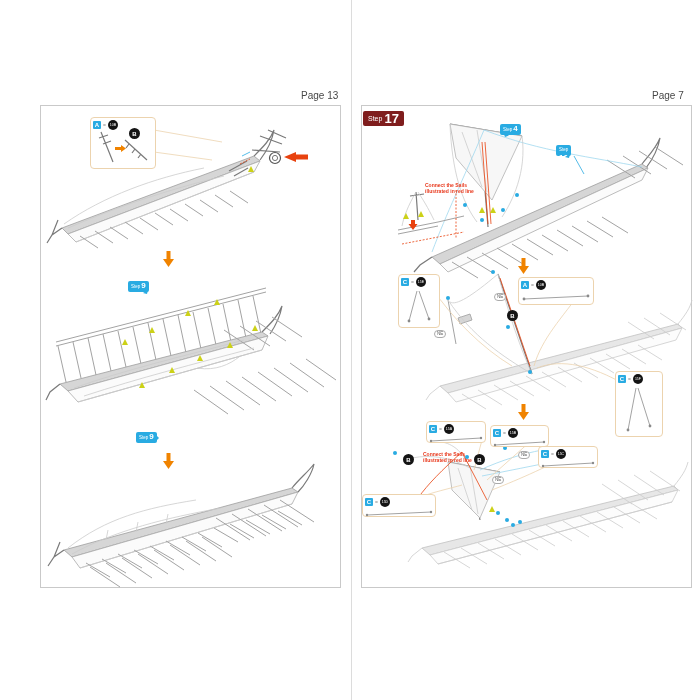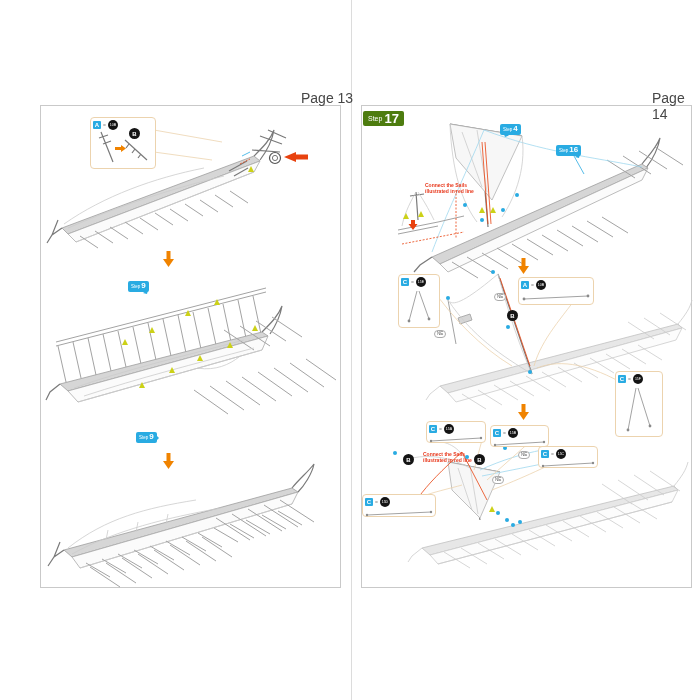--- a/index.html
+++ b/index.html
@@ -1,32 +1,32 @@
 <!DOCTYPE html>
 <html><head>
 <meta charset="utf-8">
 <style>
   html,body{margin:0;padding:0;}
   body{width:700px;height:700px;position:relative;background:#ffffff;
        font-family:"Liberation Sans", sans-serif;overflow:hidden;}
   .abs{position:absolute;}
   .page{position:absolute;background:#fff;border:1px solid #c9c9c9;}
   .divider{position:absolute;width:1px;background:#dcdcdc;}
-  .page-label{position:absolute;font-size:14px;color:#474747;}
+  .page-label{position:absolute;font-size:10px;color:#474747;}
   
   .bubble{position:absolute;background:#29abe2;color:#fff;border-radius:2px;
           display:flex;align-items:baseline;gap:1px;padding:1px 3px;height:9px;z-index:6;}
   .bubble .pre{font-size:4.5px;line-height:7px;}
   .bubble .num{font-size:8px;font-weight:bold;line-height:8px;}
   .bubble::after{content:"";position:absolute;border:3px solid transparent;}
   .tail-br::after{right:-1px;bottom:-5px;border-top-color:#29abe2;transform:rotate(-30deg);}
   .tail-r::after{right:-5px;top:3px;border-left-color:#29abe2;}
   .tail-bl::after{left:2px;bottom:-5px;border-top-color:#29abe2;transform:rotate(25deg);}
   
-  .stepbadge{position:absolute;background:#4d7c0f;color:#fff;border-radius:2px;
+  .stepbadge{position:absolute;background:#7f1d1d;color:#fff;border-radius:2px;
              display:flex;align-items:center;gap:2px;padding:1px 5px;z-index:6;}
   .stepbadge .pre{font-size:7px;}
   .stepbadge .num{font-size:13px;font-weight:bold;line-height:13px;}
   
   .callout{position:absolute;background:#fff;border:1px solid #ecd3ae;border-radius:4px;z-index:5;}
   .badge-row{display:flex;align-items:center;gap:2px;padding:2px 2px 0 2px;}
   .sheet{width:8px;height:8px;background:#29abe2;color:#fff;font-size:6px;font-weight:bold;
          display:flex;align-items:center;justify-content:center;border-radius:1px;flex:0 0 auto;}
   .eq{font-size:5px;color:#8a8a8a;line-height:5px;}
   .part{width:10px;height:10px;background:#141414;color:#fff;border-radius:50%;font-size:3.5px;
@@ -54,21 +54,21 @@
   .sail{fill:#f7f7f7;stroke:#b2b2b2;stroke-width:.8;}
   .oarrow{fill:#f08300;stroke:none;}
 </style>
 </head>
 <body>
 
 <div class="divider" style="left:351px;top:0;height:700px;"></div>
 <div class="page" style="left:40px;top:105px;width:299px;height:481px;"></div>
 <div class="page" style="left:361px;top:105px;width:329px;height:481px;"></div>
 <div class="page-label" style="left:301px;top:90px;">Page 13</div>
-<div class="page-label" style="left:652px;top:90px;">Page 14</div>
+<div class="page-label" style="left:652px;top:90px;">Page 7</div>
 
 <svg style="left:44px;top:116px;" width="300" height="140" viewBox="0 0 300 140">
   <path class="tan" d="M110,14 L178,26 M110,36 L168,44"></path>
   <path class="dk" d="M210,40 C220,30 226,24 230,14 C228,26 222,36 216,44"></path>
   <path class="dk" d="M216,20 L238,28 M224,14 L242,22 M208,34 L236,36"></path>
   <polygon class="band" points="18,112 210,40 216,45 24,118"></polygon>
   <polygon class="side" points="24,118 216,45 210,56 32,126"></polygon>
   <path class="lt" d="M32,126 L210,56"></path>
   <path class="dk" d="M18,112 L8,119 L3,127 M8,119 L14,104"></path>
   <path class="ln" d="M36,120 l18,12 M51,115 l18,12 M66,111 l18,12 M81,106 l18,12 M96,102 l18,12 M111,97 l18,12 M126,93 l18,12 M141,88 l18,12 M156,84 l18,12 M171,79 l18,12 M186,75 l18,12"></path>
@@ -176,21 +176,21 @@
   <circle class="dot" cx="125" cy="83" r="2"></circle>
   <polygon class="tri" points="90,95 93,101 87,101"></polygon>
   <polygon class="tri" points="101,95 104,101 98,101"></polygon>
   <path class="cyn" d="M182,44 L192,62"></path>
 </svg>
 
 <div class="bubble tail-bl" style="left:500px;top:124px;">
   <span class="pre">Step</span>
   <span class="num">4</span>
 </div>
-<div class="bubble tail-br" style="left:556px;top:145px;">
+<div class="bubble tail-br" style="left:556px;top:145px;flex-direction:column;">
   <span class="pre">Step</span>
   <span class="num">16</span>
 </div>
 
 <div class="rednote" style="left:425px;top:183px;width:60px;">
   <div>Connect the Sails</div>
   <div>illustrated in red line</div>
 </div>
 
 <svg style="left:394px;top:186px;" width="76" height="62" viewBox="0 0 76 62">

